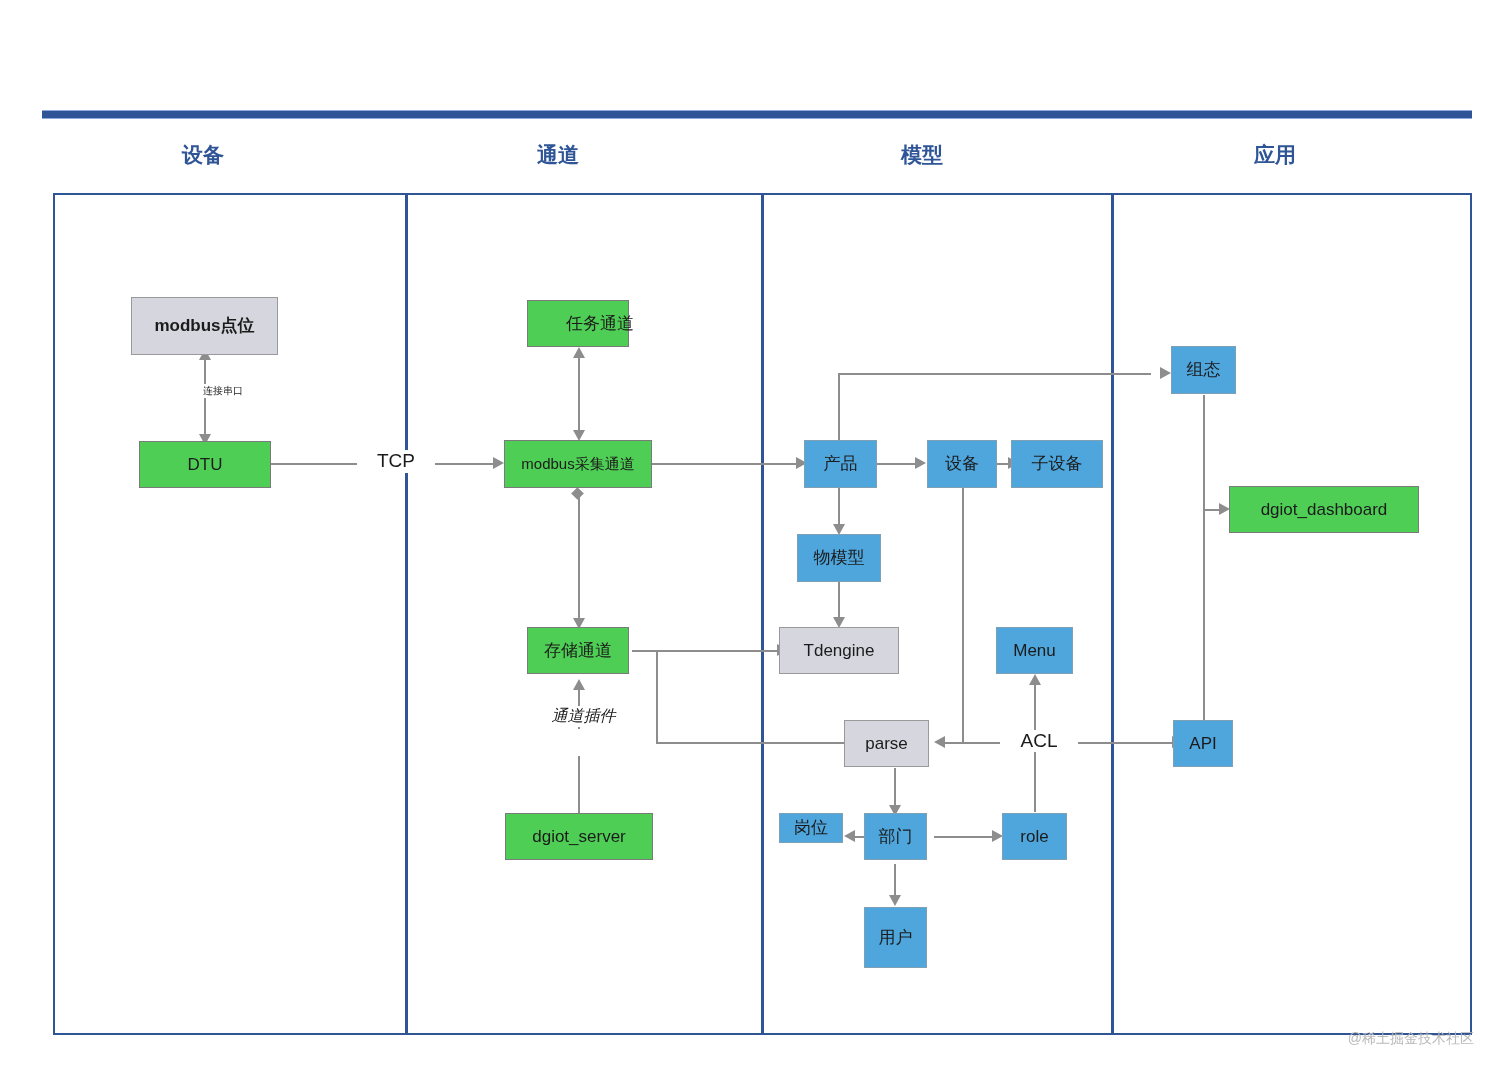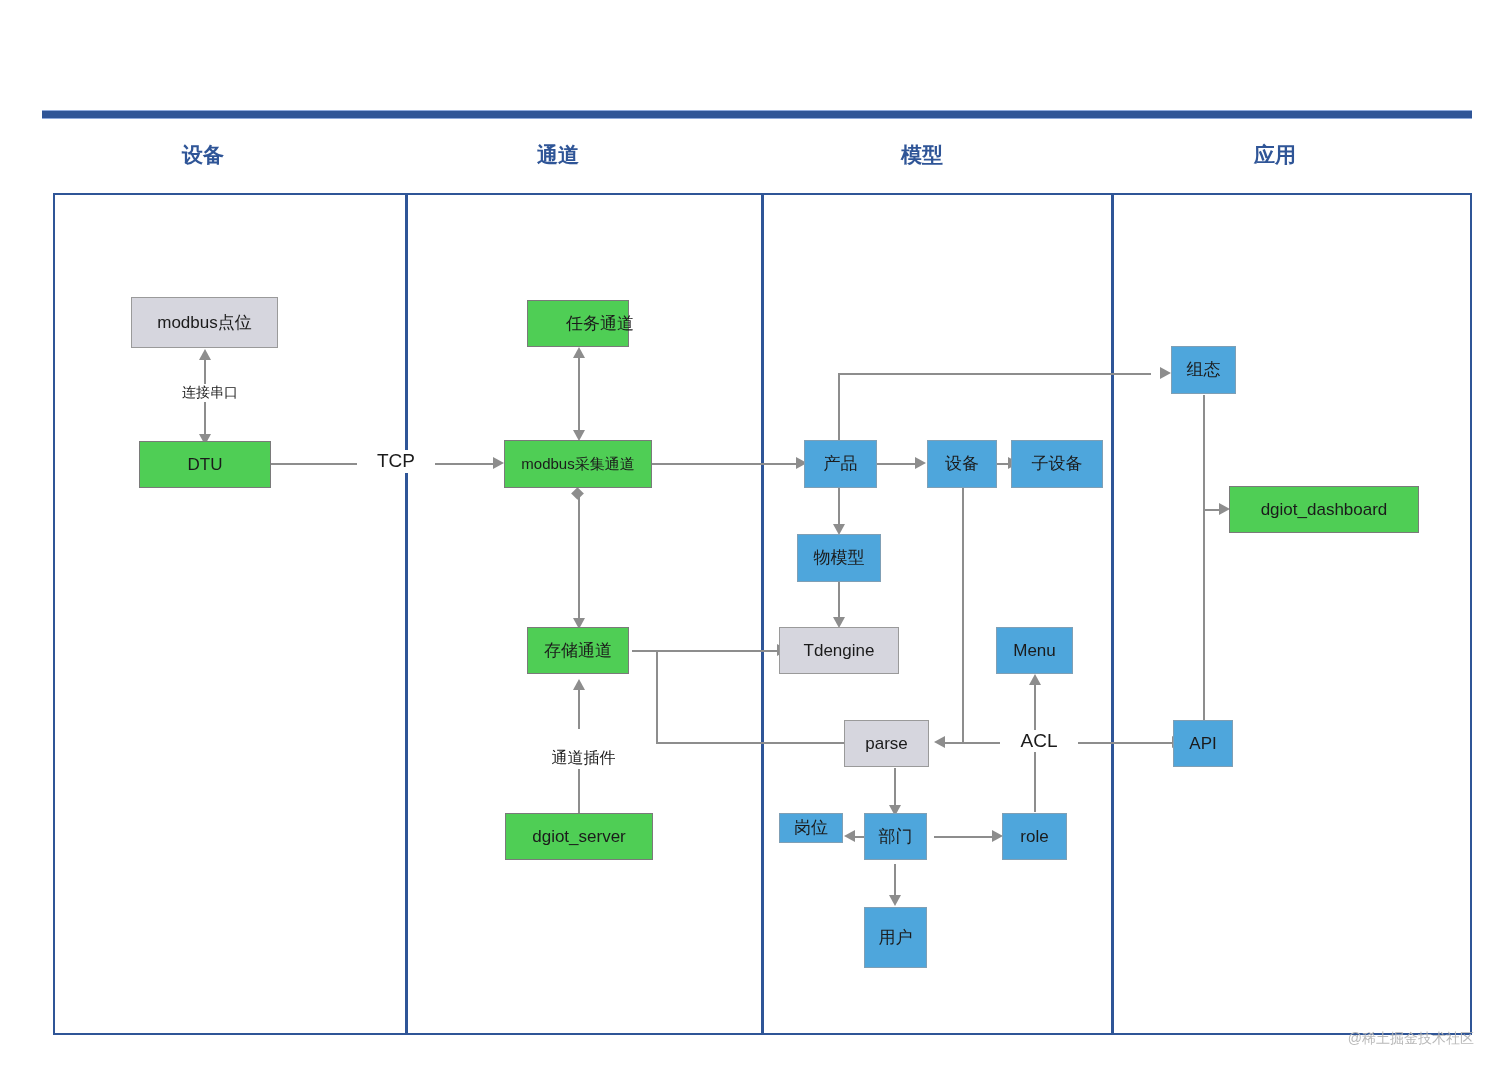--- a/index.html
+++ b/index.html
@@ -147,21 +147,21 @@
     position: absolute;
     background: #ffffff;
     color: #1b1b1b;
     text-align: center;
     white-space: nowrap;
     z-index: 7;
     padding: 0 5px;
   }
   .edge-label.lg { font-size: 19px; }
   .edge-label.md { font-size: 16px; }
-  .edge-label.sm { font-size: 14px; }
+  .edge-label.sm { font-size: 10px; text-align: right; }
 
   
   #watermark {
     position: absolute;
     right: 38px;
     top: 1030px;
     font-size: 14px;
     color: #b9b9b9;
     white-space: nowrap;
     z-index: 9;
@@ -200,21 +200,21 @@
   <div class="arrow up" style="left:573px;top:347px;"></div>
   <div class="arrow down" style="left:573px;top:430px;"></div>
 
   <div class="diamond" style="left:573px;top:489px;"></div>
   <div class="vline" style="left:578px;top:495px;height:128px;"></div>
   <div class="arrow down" style="left:573px;top:618px;"></div>
 
   <div class="vline" style="left:578px;top:756px;height:58px;"></div>
   <div class="vline" style="left:578px;top:687px;height:42px;"></div>
   <div class="arrow up" style="left:573px;top:679px;"></div>
-  <div class="edge-label md" style="left:530px;top:748px;width:97px;">通道插件</div>
+  <div class="edge-label md" style="left:530px;top:706px;width:97px;font-style:italic;">通道插件</div>
 
   <div class="hline" style="left:632px;top:650px;width:145px;"></div>
   <div class="arrow right" style="left:777px;top:644px;"></div>
 
   <div class="vline" style="left:656px;top:650px;height:94px;"></div>
   <div class="hline" style="left:656px;top:742px;width:192px;"></div>
   <div class="arrow right" style="left:846px;top:736px;"></div>
 
   <div class="hline" style="left:652px;top:463px;width:144px;"></div>
   <div class="arrow right" style="left:796px;top:457px;"></div>
@@ -260,21 +260,21 @@
 
   <div class="vline" style="left:894px;top:864px;height:32px;"></div>
   <div class="arrow down" style="left:889px;top:895px;"></div>
 
   <div class="arrow right" style="left:1160px;top:367px;"></div>
 
   <div class="vline" style="left:1203px;top:395px;height:328px;"></div>
   <div class="hline" style="left:1203px;top:509px;width:18px;"></div>
   <div class="arrow right" style="left:1219px;top:503px;"></div>
 
-  <div class="node grey" style="left:131px;top:297px;width:147px;height:51px;">modbus点位</div>
+  <div class="node grey" style="left:131px;top:297px;width:147px;height:58px;font-weight:bold;">modbus点位</div>
   <div class="node green" style="left:139px;top:441px;width:132px;height:47px;">DTU</div>
 
   <div class="node green" style="left:527px;top:300px;width:102px;height:47px;padding-left:44px;">任务通道</div>
   <div class="node green small" style="left:504px;top:440px;width:148px;height:48px;">modbus采集通道</div>
   <div class="node green" style="left:527px;top:627px;width:102px;height:47px;">存储通道</div>
   <div class="node green" style="left:505px;top:813px;width:148px;height:47px;">dgiot_server</div>
 
   <div class="node blue" style="left:804px;top:440px;width:73px;height:48px;">产品</div>
   <div class="node blue" style="left:927px;top:440px;width:70px;height:48px;">设备</div>
   <div class="node blue" style="left:1011px;top:440px;width:92px;height:48px;">子设备</div>

